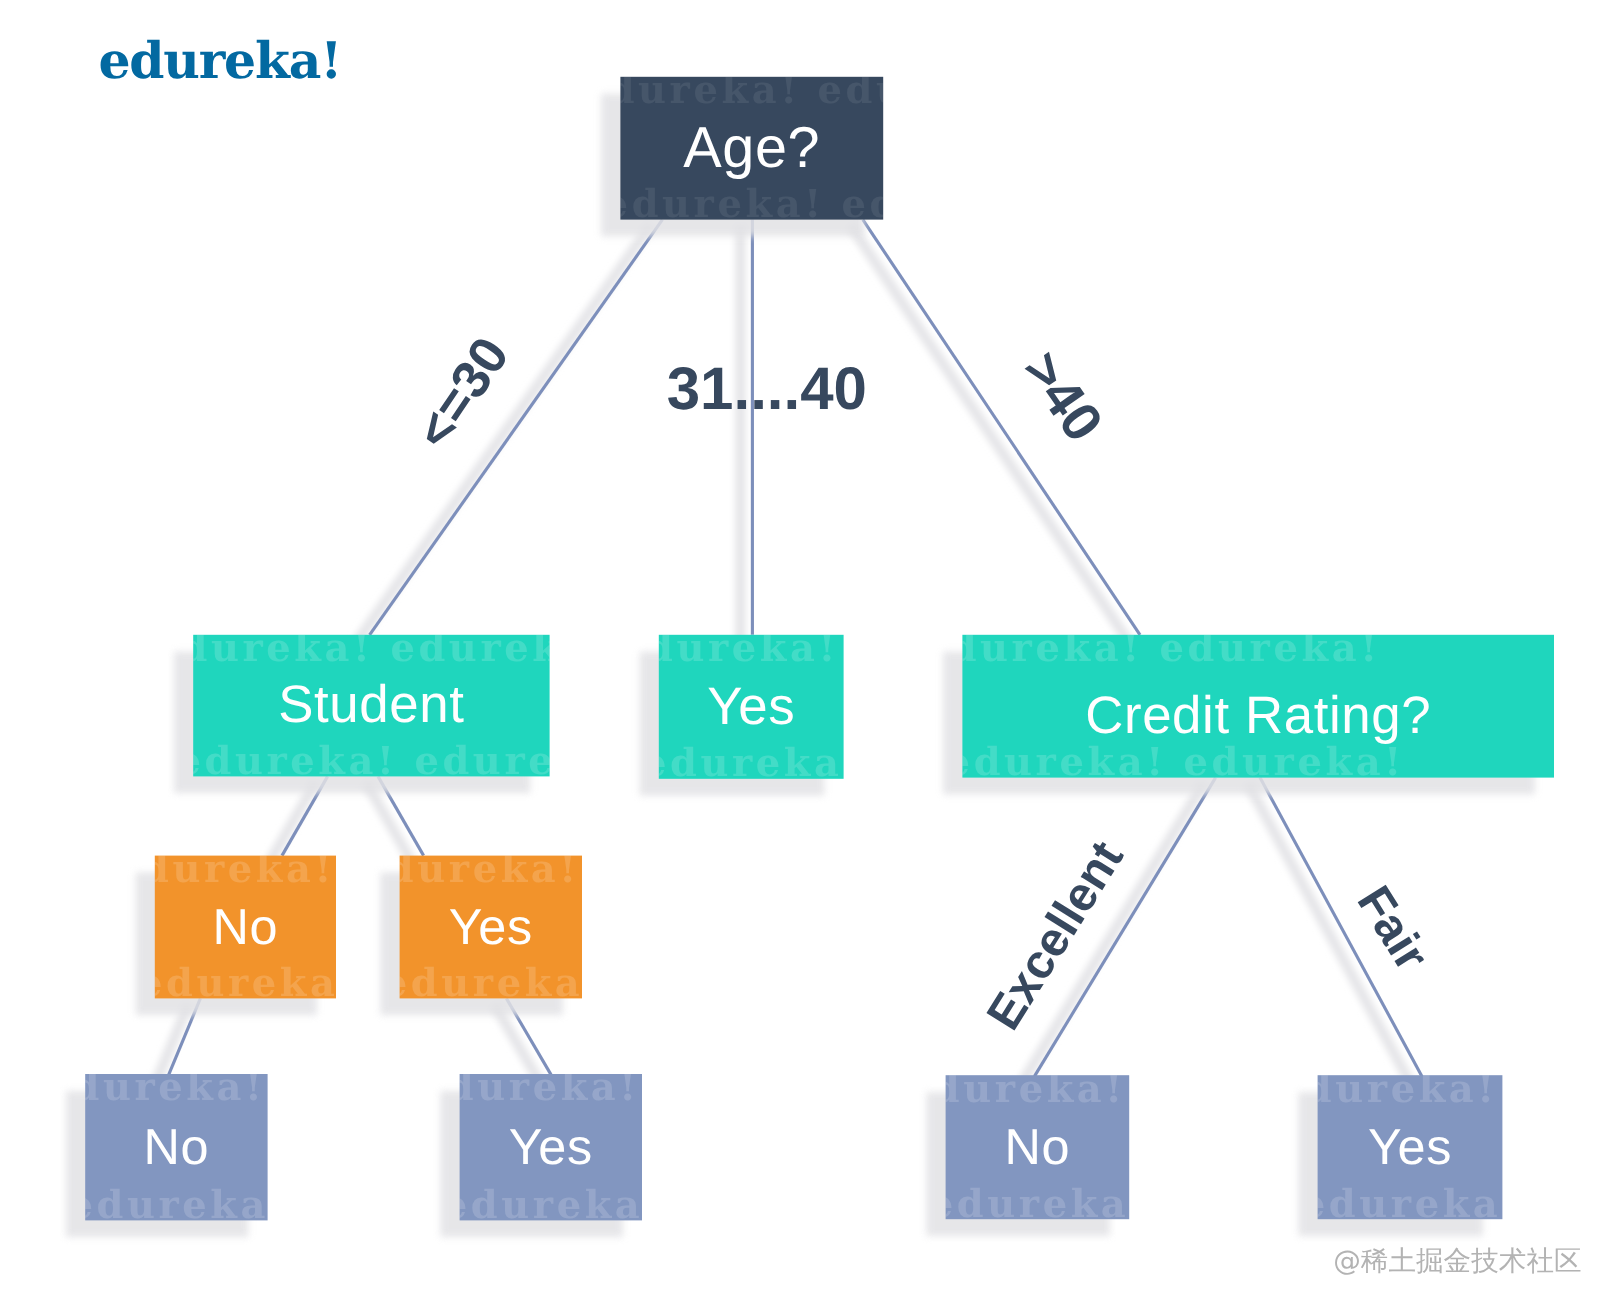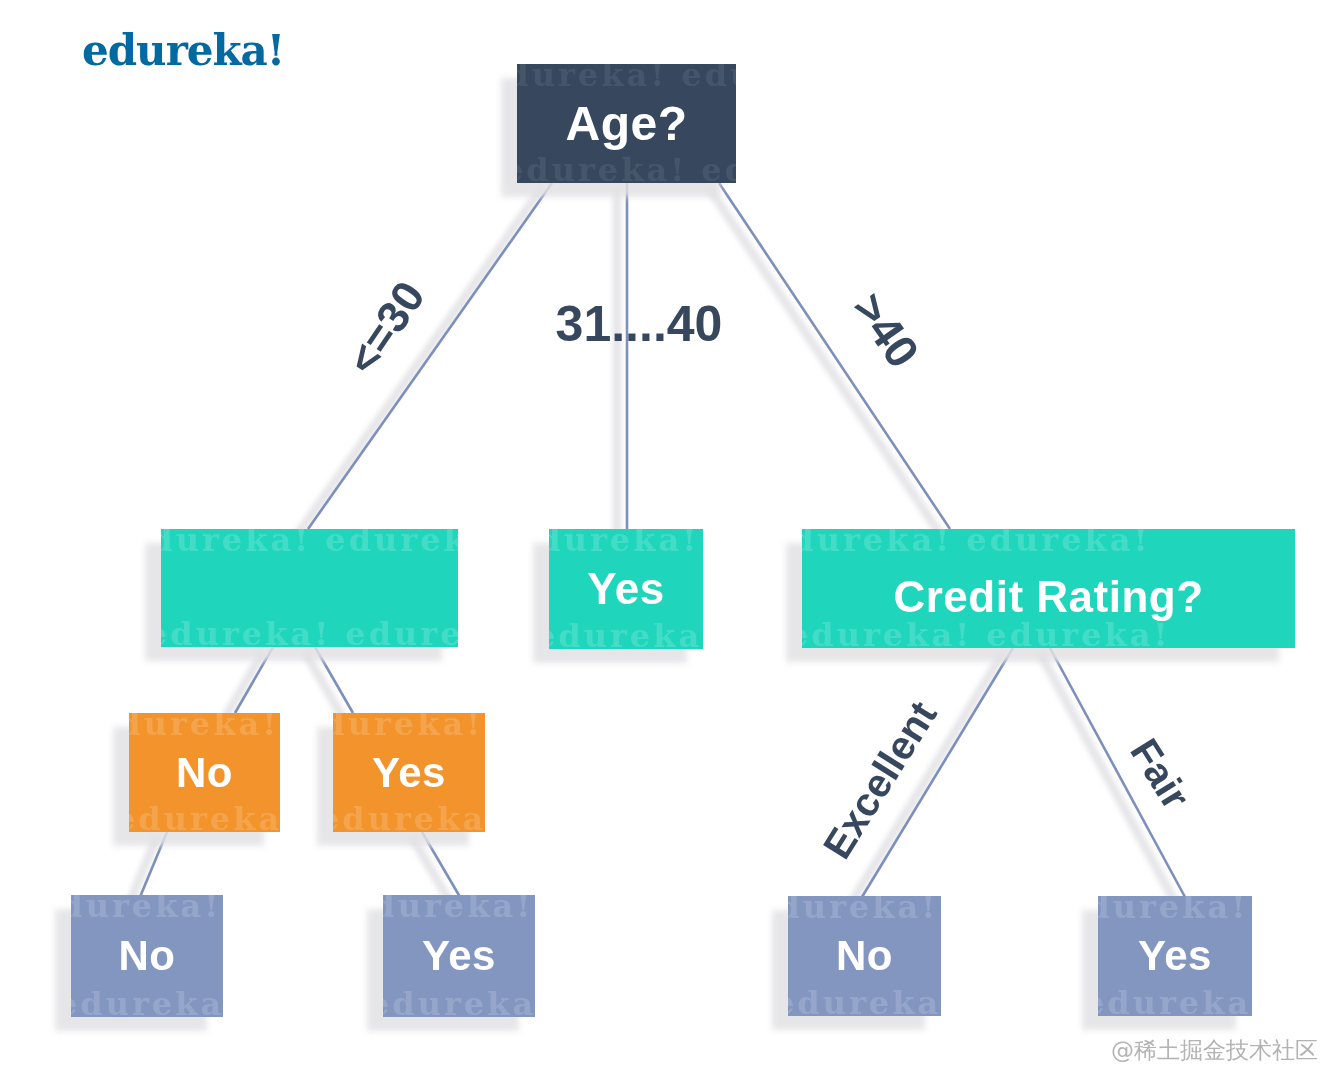--- a/index.html
+++ b/index.html
@@ -31,21 +31,21 @@
     position:absolute;z-index:2;
     display:flex;align-items:center;justify-content:center;
     overflow:hidden;
   }
   .node-shadow{
     position:absolute;z-index:1;
     background:#e2e2e5;filter:blur(3px);opacity:.85;
   }
   .node .label{
     position:relative;z-index:2;
-    color:#ffffff;font-weight:700;letter-spacing:.5px;
+    color:#ffffff;font-weight:400;letter-spacing:.5px;
     white-space:nowrap;
   }
   .navy   {background:#37485e;}
   .teal   {background:#1fd6bd;}
   .orange {background:#f2932b;}
   .slate  {background:#8296c0;}
   
   .wm{
     position:absolute;z-index:1;
     font-family:"DejaVu Serif", serif;font-weight:bold;
@@ -122,20 +122,21 @@
 
   <div class="node navy" style="left:517px;top:64px;width:219px;height:119px;">
     <span class="wm r1">edureka!  edureka!</span>
     <span class="wm r3">edureka!  edureka!</span>
     <span class="label" style="font-size:48px;">Age?</span>
   </div>
 
   <div class="node teal" style="left:161px;top:529px;width:297px;height:118px;">
     <span class="wm r1">edureka!  edureka!</span>
     <span class="wm r3">edureka!  edureka!</span>
+    <span class="label" style="font-size:44px;">Student</span>
   </div>
 
   <div class="node teal" style="left:549px;top:529px;width:154px;height:120px;">
     <span class="wm r1">edureka!  edureka!</span>
     <span class="wm r3">edureka!  edureka!</span>
     <span class="label" style="font-size:44px;">Yes</span>
   </div>
 
   <div class="node teal" style="left:802px;top:529px;width:493px;height:119px;">
     <span class="wm r1">edureka!  edureka!</span>

